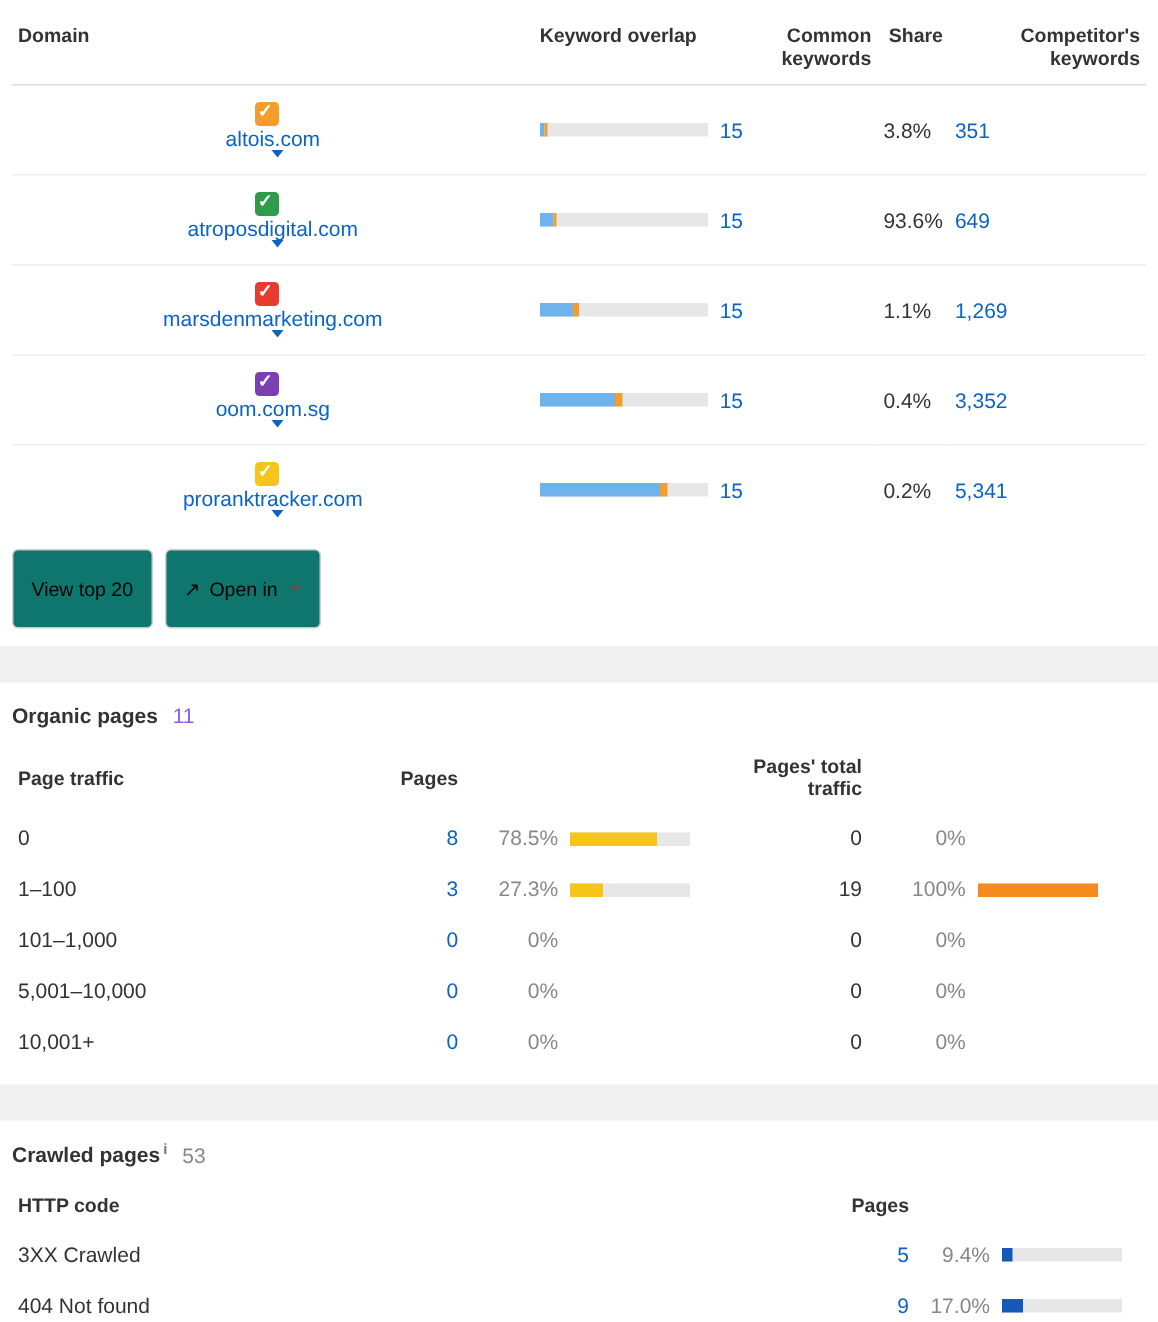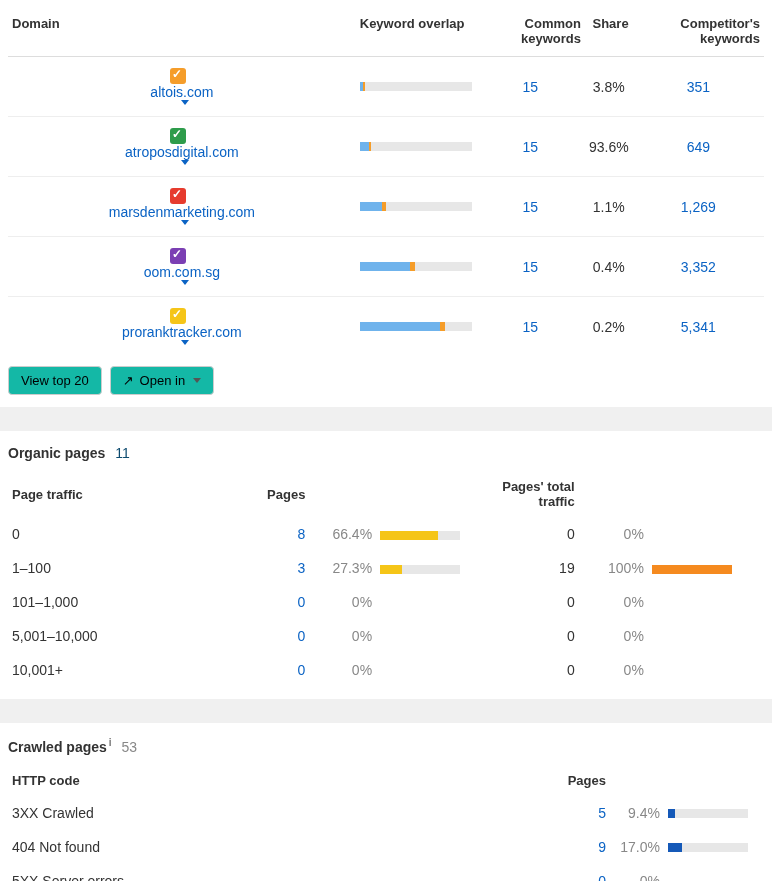--- a/index.html
+++ b/index.html
@@ -20,21 +20,21 @@
     text-align: right;
     padding: 8px 4px 10px 4px;
     border-bottom: 1px solid #ddd;
     vertical-align: top;
     font-size: 13px;
   }
   .tbl th:first-child { text-align: left; }
   .tbl td {
     padding: 10px 4px;
     border-bottom: 1px solid #eee;
-    text-align: center;
+    text-align: left;
     vertical-align: middle;
     font-size: 14px;
   }
   .tbl td:first-child { text-align: left; }
   .tbl tr.noborder td { border-bottom: none; }
   .chk {
     display: inline-block;
     width: 16px;
     height: 16px;
     border-radius: 3px;
@@ -68,40 +68,40 @@
     background: #e7e7e7;
     position: relative;
     width: 100%;
   }
   .bar .seg1 { position:absolute; left:0; top:0; height:100%; background:#6fb3ec; }
   .bar .seg2 { position:absolute; top:0; height:100%; background:#f59d2a; }
   .num-link { color: #0b63c4; }
   .btn-bar { padding: 10px 0 0 0; display: flex; gap: 8px; }
   .btn {
     border: 1px solid #ccc;
-    background: #14b8a6;
+    background: #0f766e;
     border-radius: 4px;
-    padding: 6px 12px;
+    padding: 18px 12px;
     font-size: 13px;
     display: inline-flex;
     align-items: center;
     gap: 6px;
     cursor: pointer;
   }
   .open-icon { font-size: 13px; }
   .caret-down-dark {
     display: inline-block;
     width: 0; height: 0;
     border-left: 4px solid transparent;
     border-right: 4px solid transparent;
     border-top: 5px solid #555;
     margin-left: 2px;
   }
   .sect-head { font-weight: bold; font-size: 14px; padding: 14px 8px 4px 8px; }
-  .sect-head .cnt { color: #0c4a6e; font-weight: normal; margin-left: 6px; }
+  .sect-head .cnt { color: #8b5cf6; font-weight: normal; margin-left: 6px; }
   .sect-head sup { font-size: 10px; color: #777; margin-left: 2px; }
   .tbl2 { width: 100%; border-collapse: collapse; }
   .tbl2 th {
     font-weight: bold;
     color: #333;
     text-align: left;
     padding: 14px 4px 8px 4px;
     font-size: 13px;
   }
   .tbl2 th.r, .tbl2 td.r { text-align: right; }
@@ -259,21 +259,21 @@
         <th style="width:94px;"></th>
         <th class="r" style="width:70px;">Pages' total traffic</th>
         <th style="width:56px;"></th>
         <th style="width:94px;"></th>
       </tr>
     </thead>
     <tbody id="organic-tbody">
         <tr>
           <td class="col-label">0</td>
           <td class="r"><span class="num-link">8</span></td>
-          <td class="r"><span class="percent">66.4%</span></td>
+          <td class="r"><span class="percent">78.5%</span></td>
           <td><span class="mini-bar"><span class="fill fill-yellow" style="width:73%"></span></span></td>
           <td class="r">0</td>
           <td class="r"><span class="percent">0%</span></td>
           <td></td>
         </tr>
         <tr>
           <td class="col-label">1–100</td>
           <td class="r"><span class="num-link">3</span></td>
           <td class="r"><span class="percent">27.3%</span></td>
           <td><span class="mini-bar"><span class="fill fill-yellow" style="width:27%"></span></span></td>

